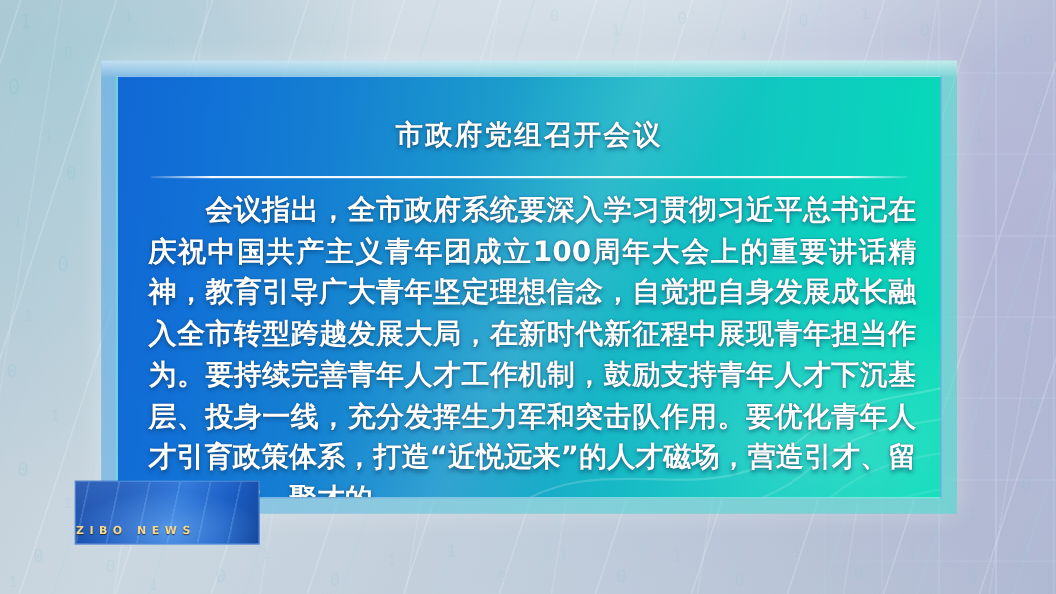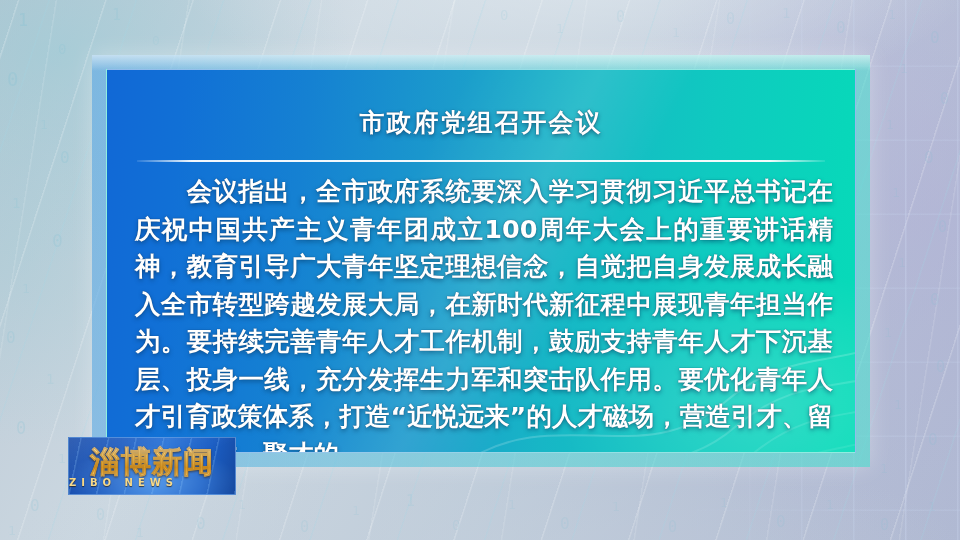--- a/index.html
+++ b/index.html
@@ -369,17 +369,16 @@
 
       <div id="card-divider"></div>
 
       <div id="card-body">　　会议指出，全市政府系统要深入学习贯彻习近平总书记在庆祝中国共产主义青年团成立100周年大会上的重要讲话精神，教育引导广大青年坚定理想信念，自觉把自身发展成长融入全市转型跨越发展大局，在新时代新征程中展现青年担当作为。要持续完善青年人才工作机制，鼓励支持青年人才下沉基层、投身一线，充分发挥生力军和突击队作用。要优化青年人才引育政策体系，打造“近悦远来”的人才磁场，营造引才、留才、用才、聚才的</div>
     </div>
   </div>
 
   <div id="logo">
     <div class="logo-streaks"></div>
     <div class="logo-glow"></div>
-    <div id="logo-cn">淄博新闻</div>
     <div id="logo-en">ZIBO NEWS</div>
   </div>
 
 </div>
 
 </body></html>

